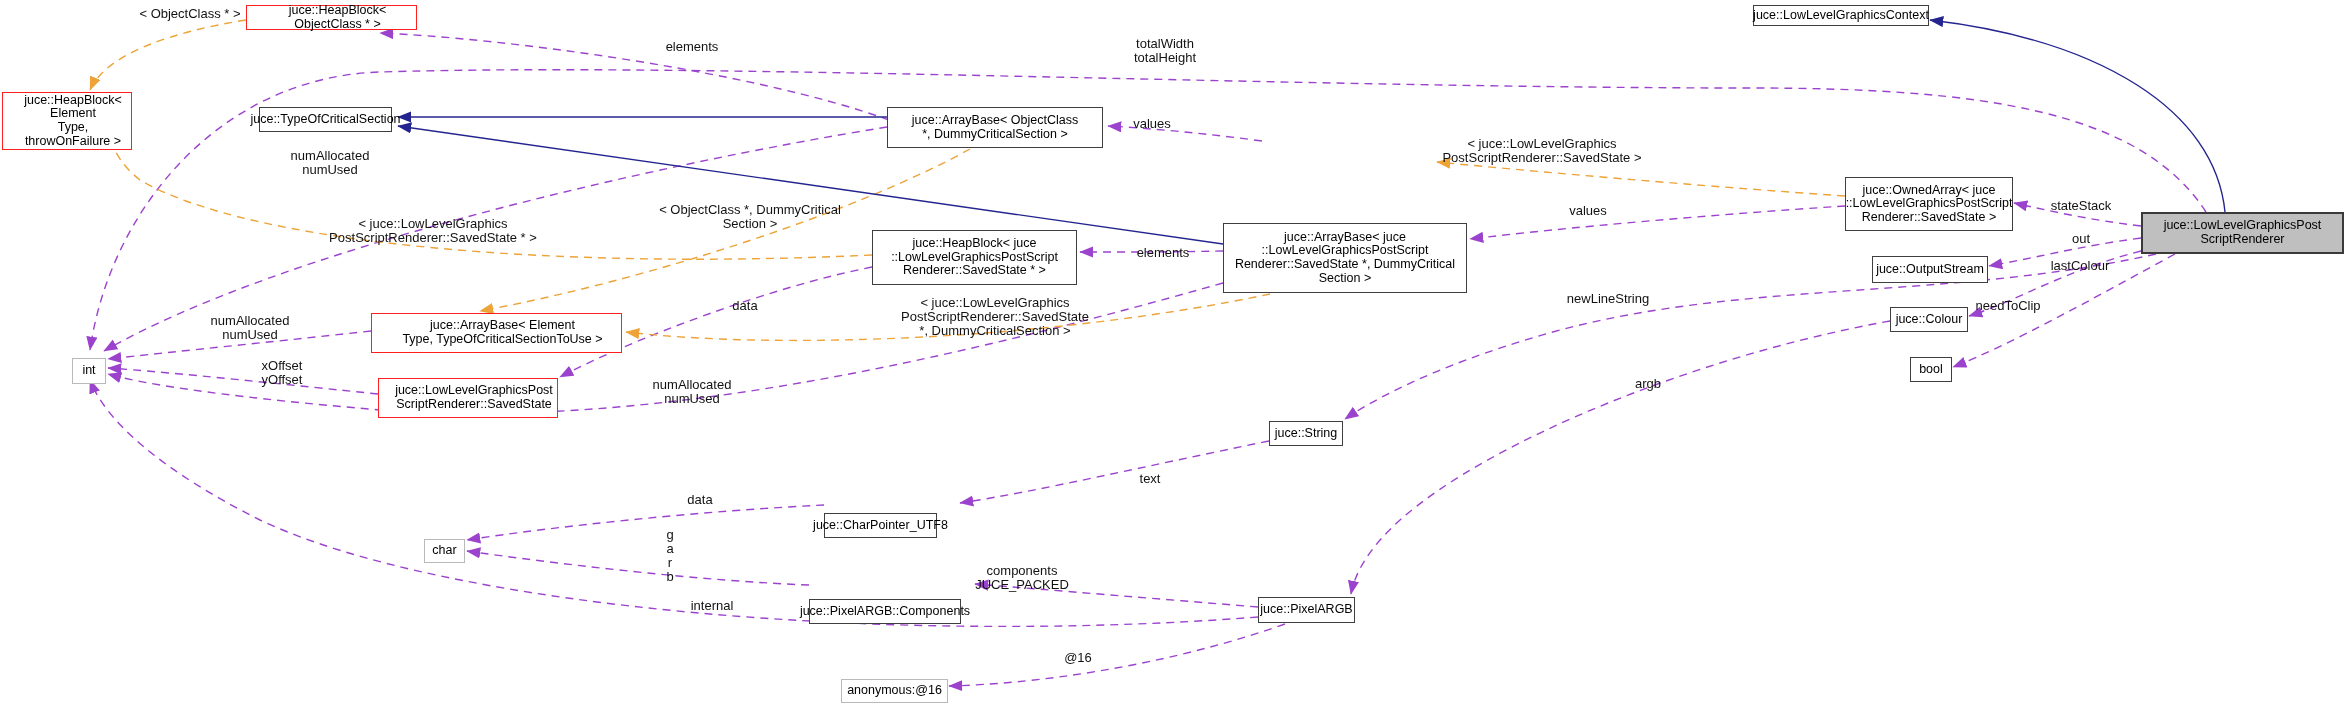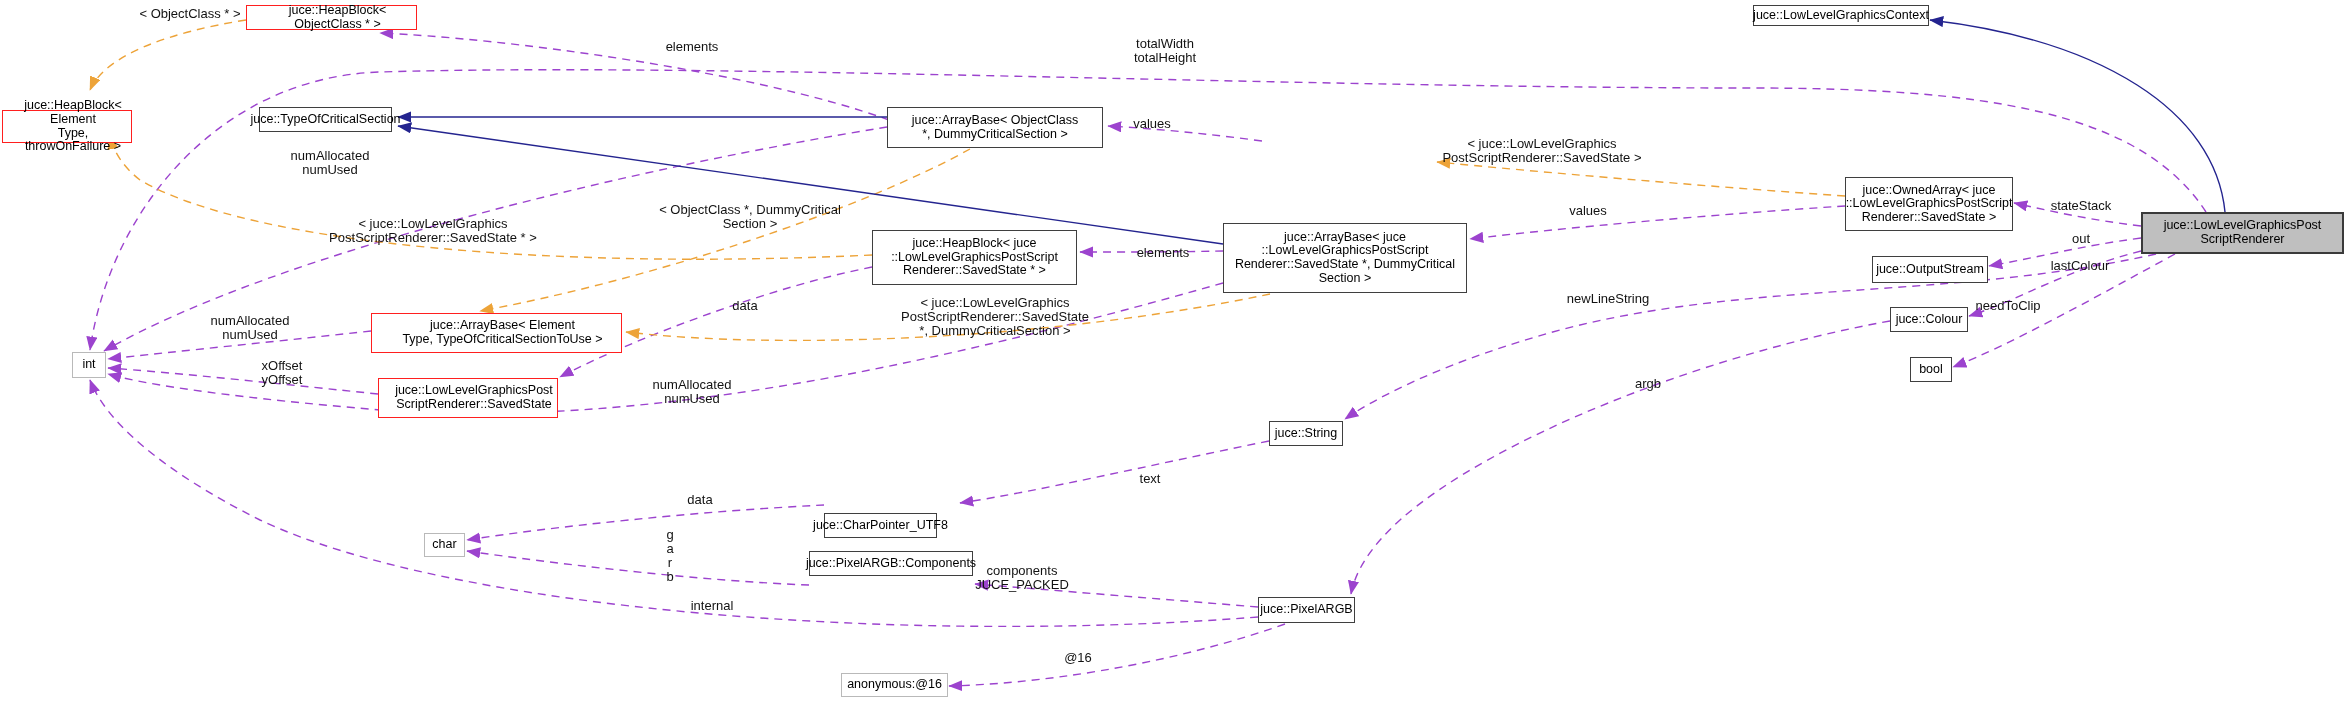--- a/index.html
+++ b/index.html
@@ -4,21 +4,21 @@
 <style>
   html,body{margin:0;padding:0;background:#fff;}
   #canvas{position:relative;width:2349px;height:704px;background:#ffffff;overflow:hidden;
           font-family:"Liberation Sans", sans-serif;}
   #edges{position:absolute;left:0;top:0;}
   .node{position:absolute;display:flex;align-items:center;justify-content:center;
         text-align:center;white-space:pre-line;background:#fff;color:#000;
         font-size:12.5px;line-height:13.6px;box-sizing:border-box;z-index:2;}
   .node.dark{border:1.4px solid #3f3f3f;}
   .node.red{border:1.6px solid #ff1f1f;padding-left:12px;}
-  .node.gray{border:1.2px solid #b9b9b9;}
+  .node.gray{border:1.2px solid #b9b9b9;margin-top:6px;}
   .node.main{border:2px solid #3a3a3a;background:#bfbfbf;}
   .elabel{position:absolute;transform:translate(-50%,-50%);text-align:center;
           white-space:pre-line;color:#121212;font-size:13px;line-height:14px;z-index:3;}
 </style>
 </head>
 <body>
 
 <div id="canvas">
 
   <svg id="edges" width="2349" height="704" viewBox="0 0 2349 704">
@@ -65,21 +65,21 @@
       <path d="M 872,255 C 560,270 250,245 140,180 C 122,166 113,150 110,136" marker-end="url(#arrow-o)"></path>
     </g>
     <g fill="none" stroke="#24248F" stroke-width="1.4">
       <path d="M 889,117 L 398,117" marker-end="url(#arrow-n)"></path>
       <path d="M 1223,244 L 398,126" marker-end="url(#arrow-n)"></path>
       <path d="M 2225,212 C 2215,110 2100,40 1930,20" marker-end="url(#arrow-n)"></path>
     </g>
   </svg>
 
   <div class="node red" style="left:246px;top:5px;width:171px;height:25px">juce::HeapBlock&lt; ObjectClass * &gt;</div>
-  <div class="node red" style="left:2px;top:110px;width:130px;height:33px">juce::HeapBlock&lt; Element
+  <div class="node red" style="left:2px;top:92px;width:130px;height:58px">juce::HeapBlock&lt; Element
 Type, throwOnFailure &gt;</div>
   <div class="node dark" style="left:259px;top:107px;width:133px;height:25px">juce::TypeOfCriticalSection</div>
   <div class="node dark" style="left:887px;top:107px;width:216px;height:41px">juce::ArrayBase&lt; ObjectClass
 *, DummyCriticalSection &gt;</div>
   <div class="node dark" style="left:1753px;top:5px;width:176px;height:21px">juce::LowLevelGraphicsContext</div>
   <div class="node dark" style="left:1845px;top:177px;width:168px;height:54px">juce::OwnedArray&lt; juce
 ::LowLevelGraphicsPostScript
 Renderer::SavedState &gt;</div>
   <div class="node main" style="left:2141px;top:212px;width:203px;height:42px">juce::LowLevelGraphicsPost
 ScriptRenderer</div>
@@ -94,21 +94,21 @@
   <div class="node dark" style="left:1890px;top:307px;width:78px;height:25px">juce::Colour</div>
   <div class="node dark" style="left:1910px;top:357px;width:42px;height:25px">bool</div>
   <div class="node red" style="left:371px;top:313px;width:251px;height:40px">juce::ArrayBase&lt; Element
 Type, TypeOfCriticalSectionToUse &gt;</div>
   <div class="node red" style="left:378px;top:378px;width:180px;height:40px">juce::LowLevelGraphicsPost
 ScriptRenderer::SavedState</div>
   <div class="node gray" style="left:72px;top:352px;width:34px;height:26px">int</div>
   <div class="node dark" style="left:1269px;top:421px;width:74px;height:25px">juce::String</div>
   <div class="node dark" style="left:824px;top:513px;width:113px;height:25px">juce::CharPointer_UTF8</div>
   <div class="node gray" style="left:424px;top:533px;width:41px;height:24px">char</div>
-  <div class="node dark" style="left:809px;top:551px;width:164px;height:25px">juce::PixelARGB::Components</div>
+  <div class="node dark" style="left:809px;top:599px;width:152px;height:25px">juce::PixelARGB::Components</div>
   <div class="node dark" style="left:1258px;top:597px;width:97px;height:26px">juce::PixelARGB</div>
   <div class="node gray" style="left:841px;top:673px;width:107px;height:24px">anonymous:@16</div>
 
   <div class="elabel" style="left:190px;top:14px">&lt; ObjectClass * &gt;</div>
   <div class="elabel" style="left:692px;top:47px">elements</div>
   <div class="elabel" style="left:1165px;top:51px">totalWidth
 totalHeight</div>
   <div class="elabel" style="left:1152px;top:124px">values</div>
   <div class="elabel" style="left:1542px;top:151px">&lt; juce::LowLevelGraphics
 PostScriptRenderer::SavedState &gt;</div>

